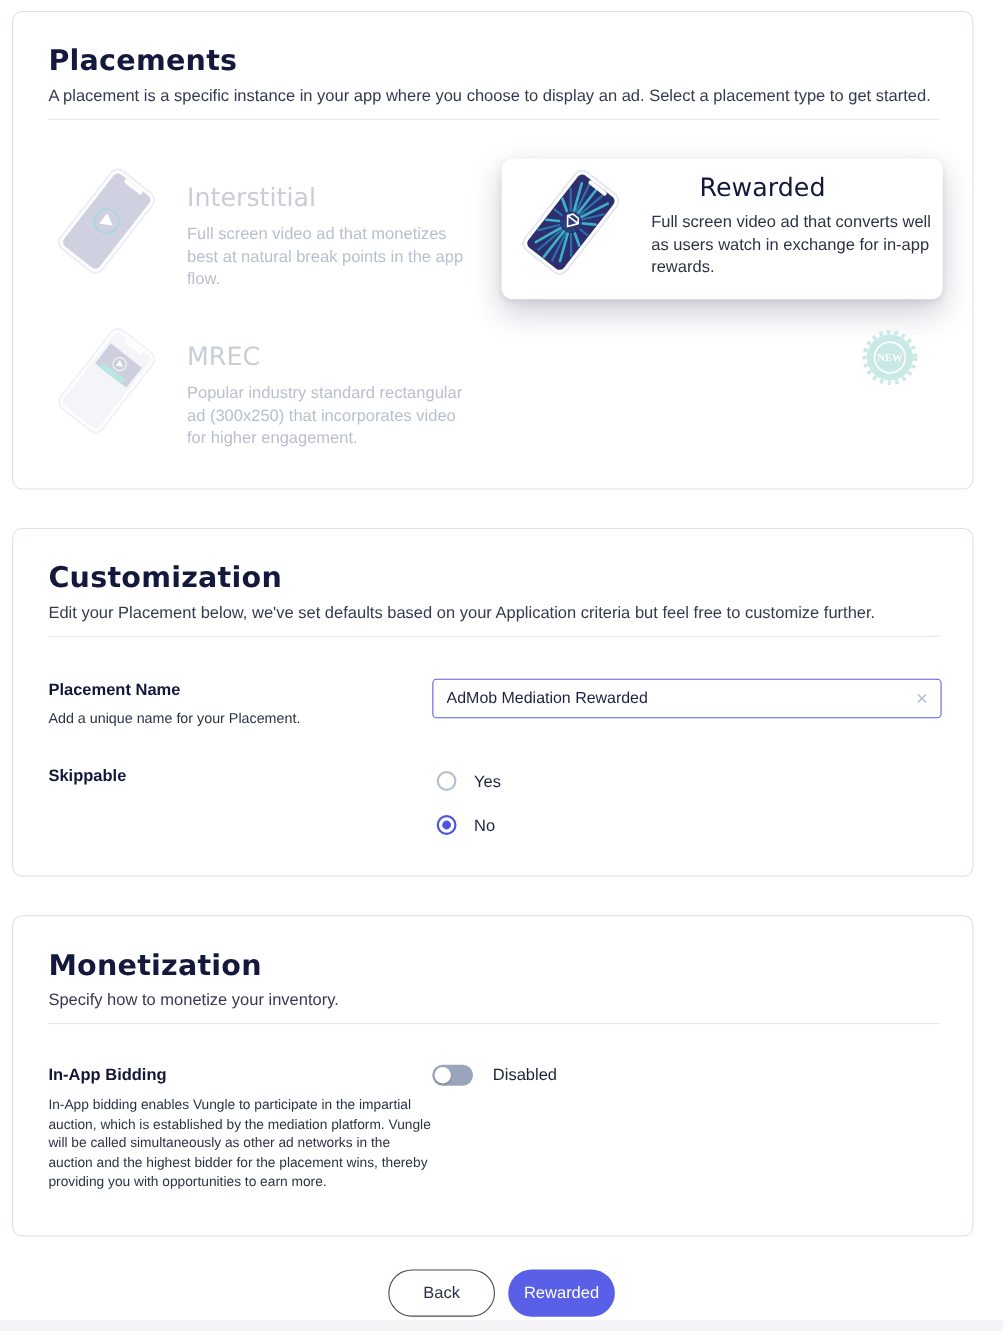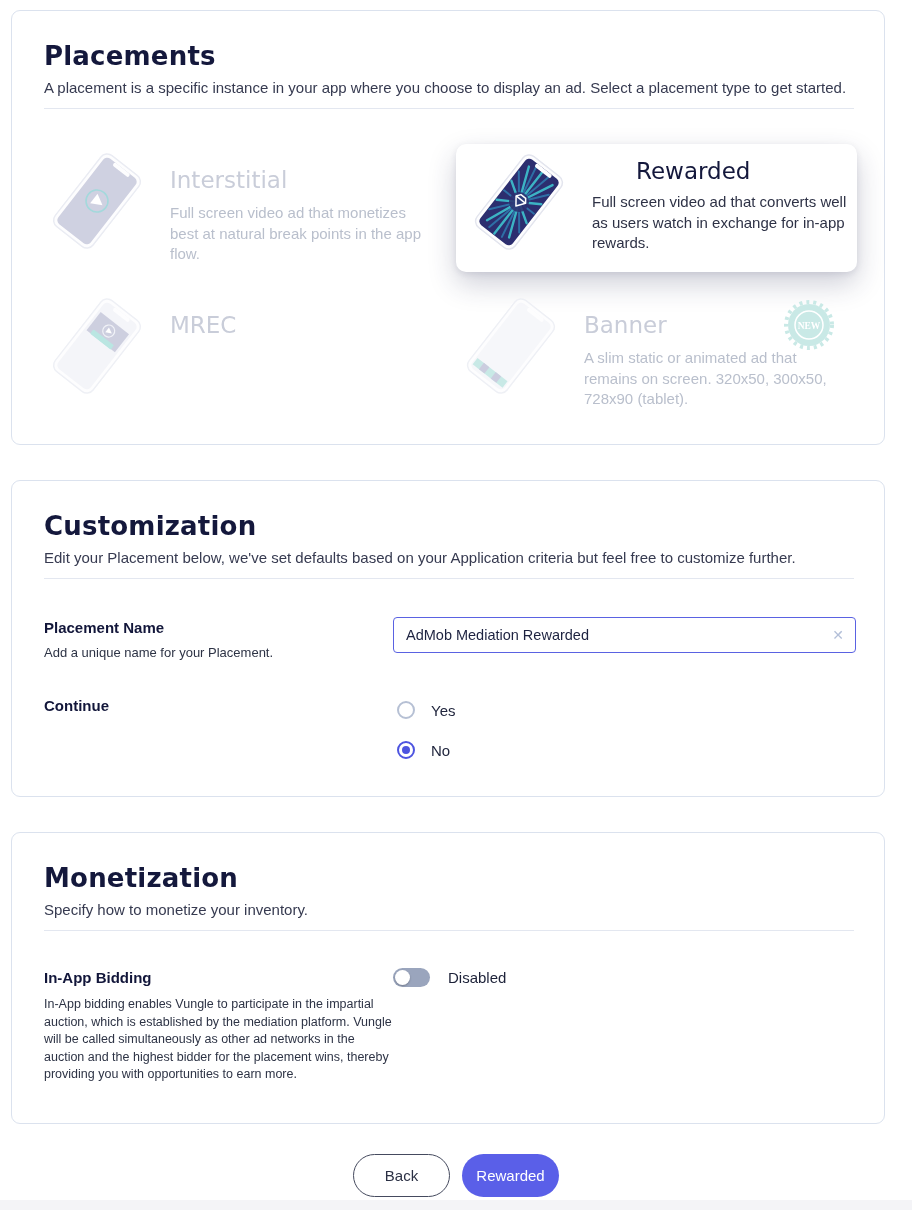--- a/index.html
+++ b/index.html
@@ -163,41 +163,24 @@
           <rect x="4.5" y="4.5" width="41" height="83" rx="5" fill="#f3f4f9"></rect>
           <rect x="15" y="4.5" width="20" height="4" rx="2" fill="#fdfdfe"></rect>
           <rect x="7" y="17" width="36" height="23" fill="#c5c7da"></rect>
           <circle cx="25" cy="27" r="6" fill="none" stroke="#eef0f6" stroke-width="1.2"></circle>
           <path d="M23 24 L29 27 L23 30 Z" fill="#ffffff"></path>
           <rect x="12" y="35" width="26" height="5.5" rx="1" fill="#aee2de"></rect>
         </svg>
       </div>
       <div class="ptext">
         <div class="ptitle">MREC</div>
-      </div>
-    </div>
-
-    <div class="ptype muted pos-banner">
-      <div class="picon">
-        <svg width="50" height="92" viewBox="0 0 50 92">
-          <rect x="1" y="1" width="48" height="90" rx="8" fill="#fdfdfe" stroke="#eceef4" stroke-width="1.5"></rect>
-          <rect x="4.5" y="4.5" width="41" height="83" rx="5" fill="#f5f6fa"></rect>
-          <rect x="15" y="4.5" width="20" height="4" rx="2" fill="#fdfdfe"></rect>
-          <g>
-            <rect x="6" y="76" width="38" height="8" fill="#bfe6e2"></rect>
-            <rect x="14" y="76" width="7" height="8" fill="#c3c5da"></rect>
-            <rect x="29" y="76" width="7" height="8" fill="#c3c5da"></rect>
-          </g>
-        </svg>
-      </div>
-      <div class="ptext">
-        <div class="ptitle">Banner</div>
-        <div class="pdesc">A slim static or animated ad that remains on screen. 320x50, 300x50, 728x90 (tablet).</div>
-      </div>
-    </div>
+        <div class="pdesc">Popular industry standard rectangular ad (300x250) that incorporates video for higher engagement.</div>
+      </div>
+    </div>
+
 
     <div class="new-badge">
       <svg width="52" height="52" viewBox="0 0 52 52">
         <circle cx="26" cy="26" r="21" fill="#c9e9e6"></circle>
         <circle cx="26" cy="26" r="23" fill="none" stroke="#c9e9e6" stroke-width="4" stroke-dasharray="3 4"></circle>
         <circle cx="26" cy="26" r="14" fill="none" stroke="#ffffff" stroke-width="1.5"></circle>
         <text x="26" y="29.5" text-anchor="middle" font-family="Liberation Serif, serif" font-size="9.5" font-weight="bold" fill="#ffffff">NEW</text>
       </svg>
     </div>
   </section>
@@ -208,21 +191,21 @@
     <div class="divider"></div>
 
     <div class="flabel" style="top:138px;">Placement Name</div>
     <div class="fhelp" style="top:163px;">Add a unique name for your Placement.</div>
 
     <div class="input-wrap">
       <input type="text" value="AdMob Mediation Rewarded" style="">
       <span class="clear-x">✕</span>
     </div>
 
-    <div class="flabel" style="top:216px;">Continue</div>
+    <div class="flabel" style="top:216px;">Skippable</div>
 
     <div class="radio-row" style="top:220px;">
       <span class="radio"></span>
       <span class="radio-label">Yes</span>
     </div>
     <div class="radio-row" style="top:260px;">
       <span class="radio checked"></span>
       <span class="radio-label">No</span>
     </div>
   </section>

